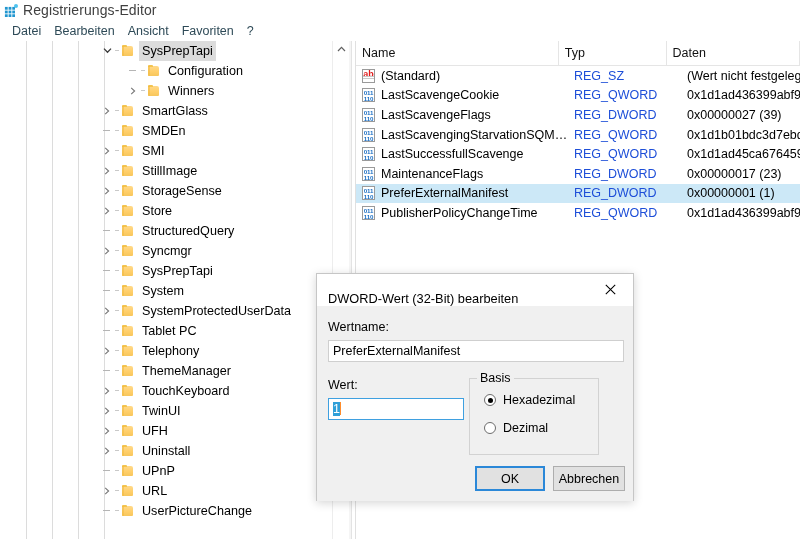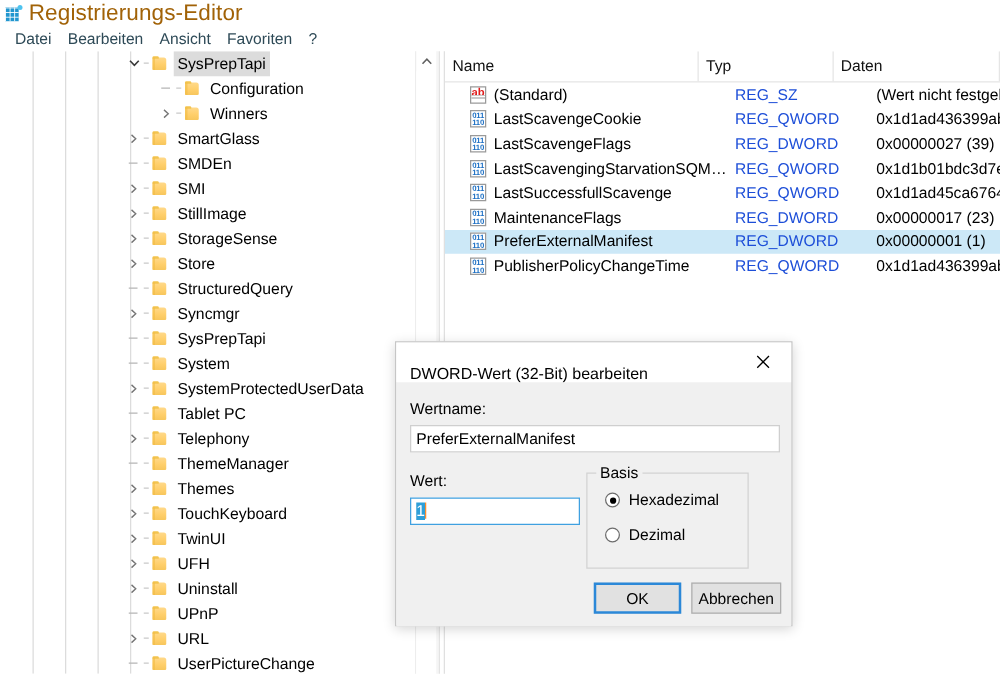--- a/index.html
+++ b/index.html
@@ -26,21 +26,21 @@
     background:#2196cf;
     background-image:
       linear-gradient(to right, rgba(255,255,255,.95) 1px, transparent 1px),
       linear-gradient(to bottom, rgba(255,255,255,.95) 1px, transparent 1px);
     background-size:3.7px 3.7px;
   }
   .app-icon .dot{
     position:absolute;right:-1px;top:0px;width:4px;height:4px;border-radius:50%;
     background:#4ec3ef;
   }
-  .title-text{font-size:18px;color:#a16207;letter-spacing:.1px;}
+  .title-text{font-size:14px;color:#404040;letter-spacing:.1px;}
 
   
   .menubar{
     position:absolute;left:0;top:22px;width:800px;height:18px;
     display:flex;align-items:center;padding-left:6px;box-sizing:border-box;
   }
   .menuitem{
     font-size:12.5px;color:#2e4a57;padding:1px 7px 1px 6px;cursor:default;white-space:nowrap;
   }
 
@@ -127,21 +127,21 @@
     border-right:1px solid #e5e5e5;white-space:nowrap;overflow:hidden;cursor:default;
   }
   .h-name{width:213px;}
   .h-typ{width:113px;}
   .h-daten{width:140px;border-right:none;}
 
   .lrow{
     position:relative;height:19.6px;display:flex;align-items:center;white-space:nowrap;cursor:default;
   }
   .lrow.sel{background:#cce8f7;}
-  .ricon{width:16px;height:14px;flex:none;margin-left:19px;margin-right:4px;position:relative;}
+  .ricon{width:16px;height:14px;flex:none;margin-left:5px;margin-right:4px;position:relative;}
 
   
   .icon-sz{
     position:absolute;left:1px;top:0;width:13px;height:14px;background:#ffffff;
     border:1px solid #9a9a9a;box-sizing:border-box;
   }
   .icon-sz b{
     position:absolute;left:0;right:0;top:-1px;text-align:center;
     font-size:9px;line-height:11px;font-weight:700;color:#e01b1b;
     font-family:"Liberation Sans", sans-serif;
@@ -467,35 +467,20 @@
           <div class="tnode">
             <div style="width:100px;flex:none;"></div>
             <div class="stub"></div>
             <div class="dash"></div>
             <div class="folder">
               <div class="body"></div>
               <div class="tab"></div>
               <div class="spine"></div>
             </div>
             <div class="tlabel">ThemeManager</div>
-          </div>
-          <div class="tnode">
-            <div style="width:100px;flex:none;"></div>
-            <div class="chev">
-              <svg width="8" height="8" viewBox="0 0 8 8">
-                <path d="M2.2 0.9 L5.6 4 L2.2 7.1" fill="none" stroke="#767676" stroke-width="1.1"></path>
-              </svg>
-            </div>
-            <div class="dash"></div>
-            <div class="folder">
-              <div class="body"></div>
-              <div class="tab"></div>
-              <div class="spine"></div>
-            </div>
-            <div class="tlabel">Themes</div>
           </div>
           <div class="tnode">
             <div style="width:100px;flex:none;"></div>
             <div class="chev">
               <svg width="8" height="8" viewBox="0 0 8 8">
                 <path d="M2.2 0.9 L5.6 4 L2.2 7.1" fill="none" stroke="#767676" stroke-width="1.1"></path>
               </svg>
             </div>
             <div class="dash"></div>
             <div class="folder">

